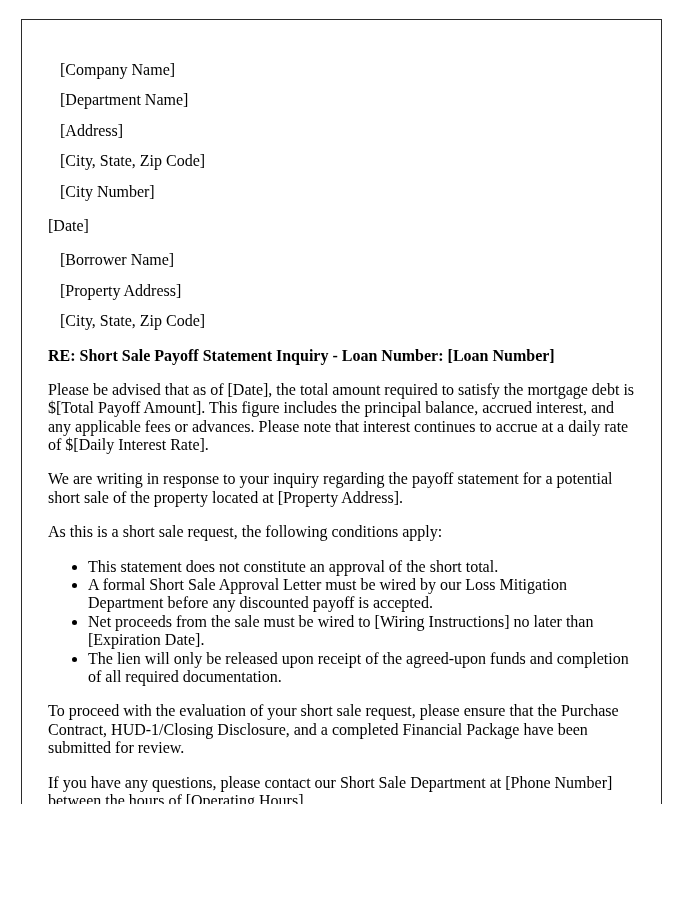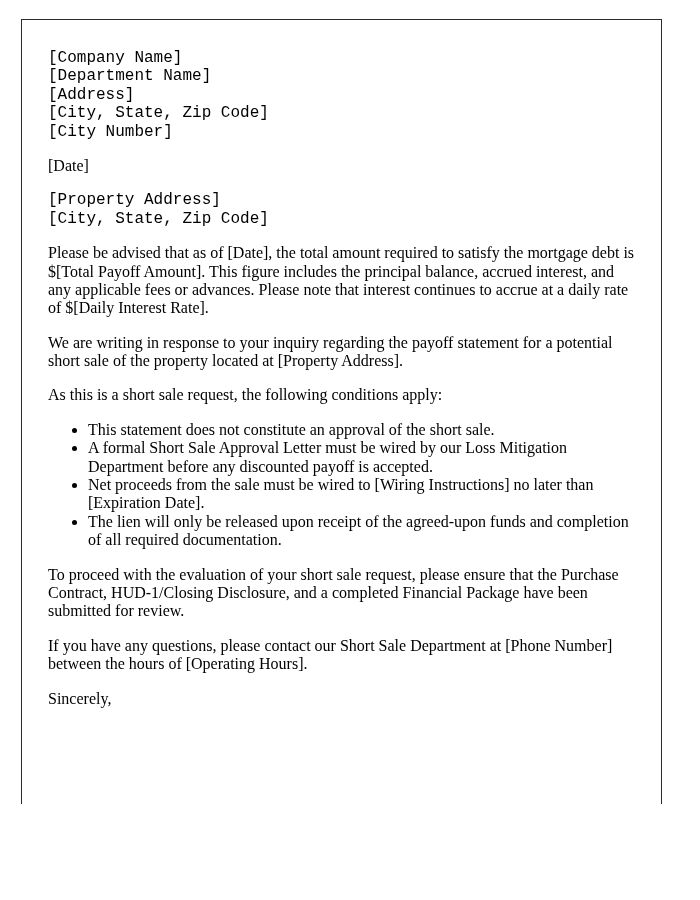--- a/index.html
+++ b/index.html
@@ -30,22 +30,21 @@
   .letter {
     font-family: "Liberation Serif", "DejaVu Serif", serif;
     font-size: 16px;
     line-height: 1.15;
     color: #000000;
   }
   .letter .block {
     margin: 0 0 16px 0;
   }
   .letter .line {
-    margin: 0;
-    font-family: Liberation Mono, monospace;
+    margin: 12px;
   }
   .letter .subject {
     font-weight: bold;
   }
   .letter ul.conditions {
     margin: 0 0 16px 0;
     padding-left: 40px;
     list-style-type: disc;
   }
   .letter ul.conditions li {
@@ -64,34 +63,36 @@
         <div class="line">[Company Name]</div>
         <div class="line">[Department Name]</div>
         <div class="line">[Address]</div>
         <div class="line">[City, State, Zip Code]</div>
         <div class="line">[City Number]</div>
       </div>
 
       <div class="block">[Date]</div>
 
       <div class="block">
+        <div class="line">[Borrower Name]</div>
         <div class="line">[Property Address]</div>
         <div class="line">[City, State, Zip Code]</div>
       </div>
 
+      <div class="block subject">RE: Short Sale Payoff Statement Inquiry - Loan Number: [Loan Number]</div>
 
 
       <div class="block">Please be advised that as of [Date], the total amount required to satisfy the mortgage debt is $[Total Payoff Amount]. This figure includes the principal balance, accrued interest, and any applicable fees or advances. Please note that interest continues to accrue at a daily rate of $[Daily Interest Rate].</div>
 
       <div class="block">We are writing in response to your inquiry regarding the payoff statement for a potential short sale of the property located at [Property Address].</div>
 
       <div class="block">As this is a short sale request, the following conditions apply:</div>
 
       <ul class="conditions">
-        <li>This statement does not constitute an approval of the short sale.</li>
+        <li>This statement does not constitute an approval of the short total.</li>
         <li>A formal Short Sale Approval Letter must be wired by our Loss Mitigation Department before any discounted payoff is accepted.</li>
         <li>Net proceeds from the sale must be wired to [Wiring Instructions] no later than [Expiration Date].</li>
         <li>The lien will only be released upon receipt of the agreed-upon funds and completion of all required documentation.</li>
       </ul>
 
       <div class="block">To proceed with the evaluation of your short sale request, please ensure that the Purchase Contract, HUD-1/Closing Disclosure, and a completed Financial Package have been submitted for review.</div>
 
       <div class="block">If you have any questions, please contact our Short Sale Department at [Phone Number] between the hours of [Operating Hours].</div>
 
       <div class="block">Sincerely,</div>

